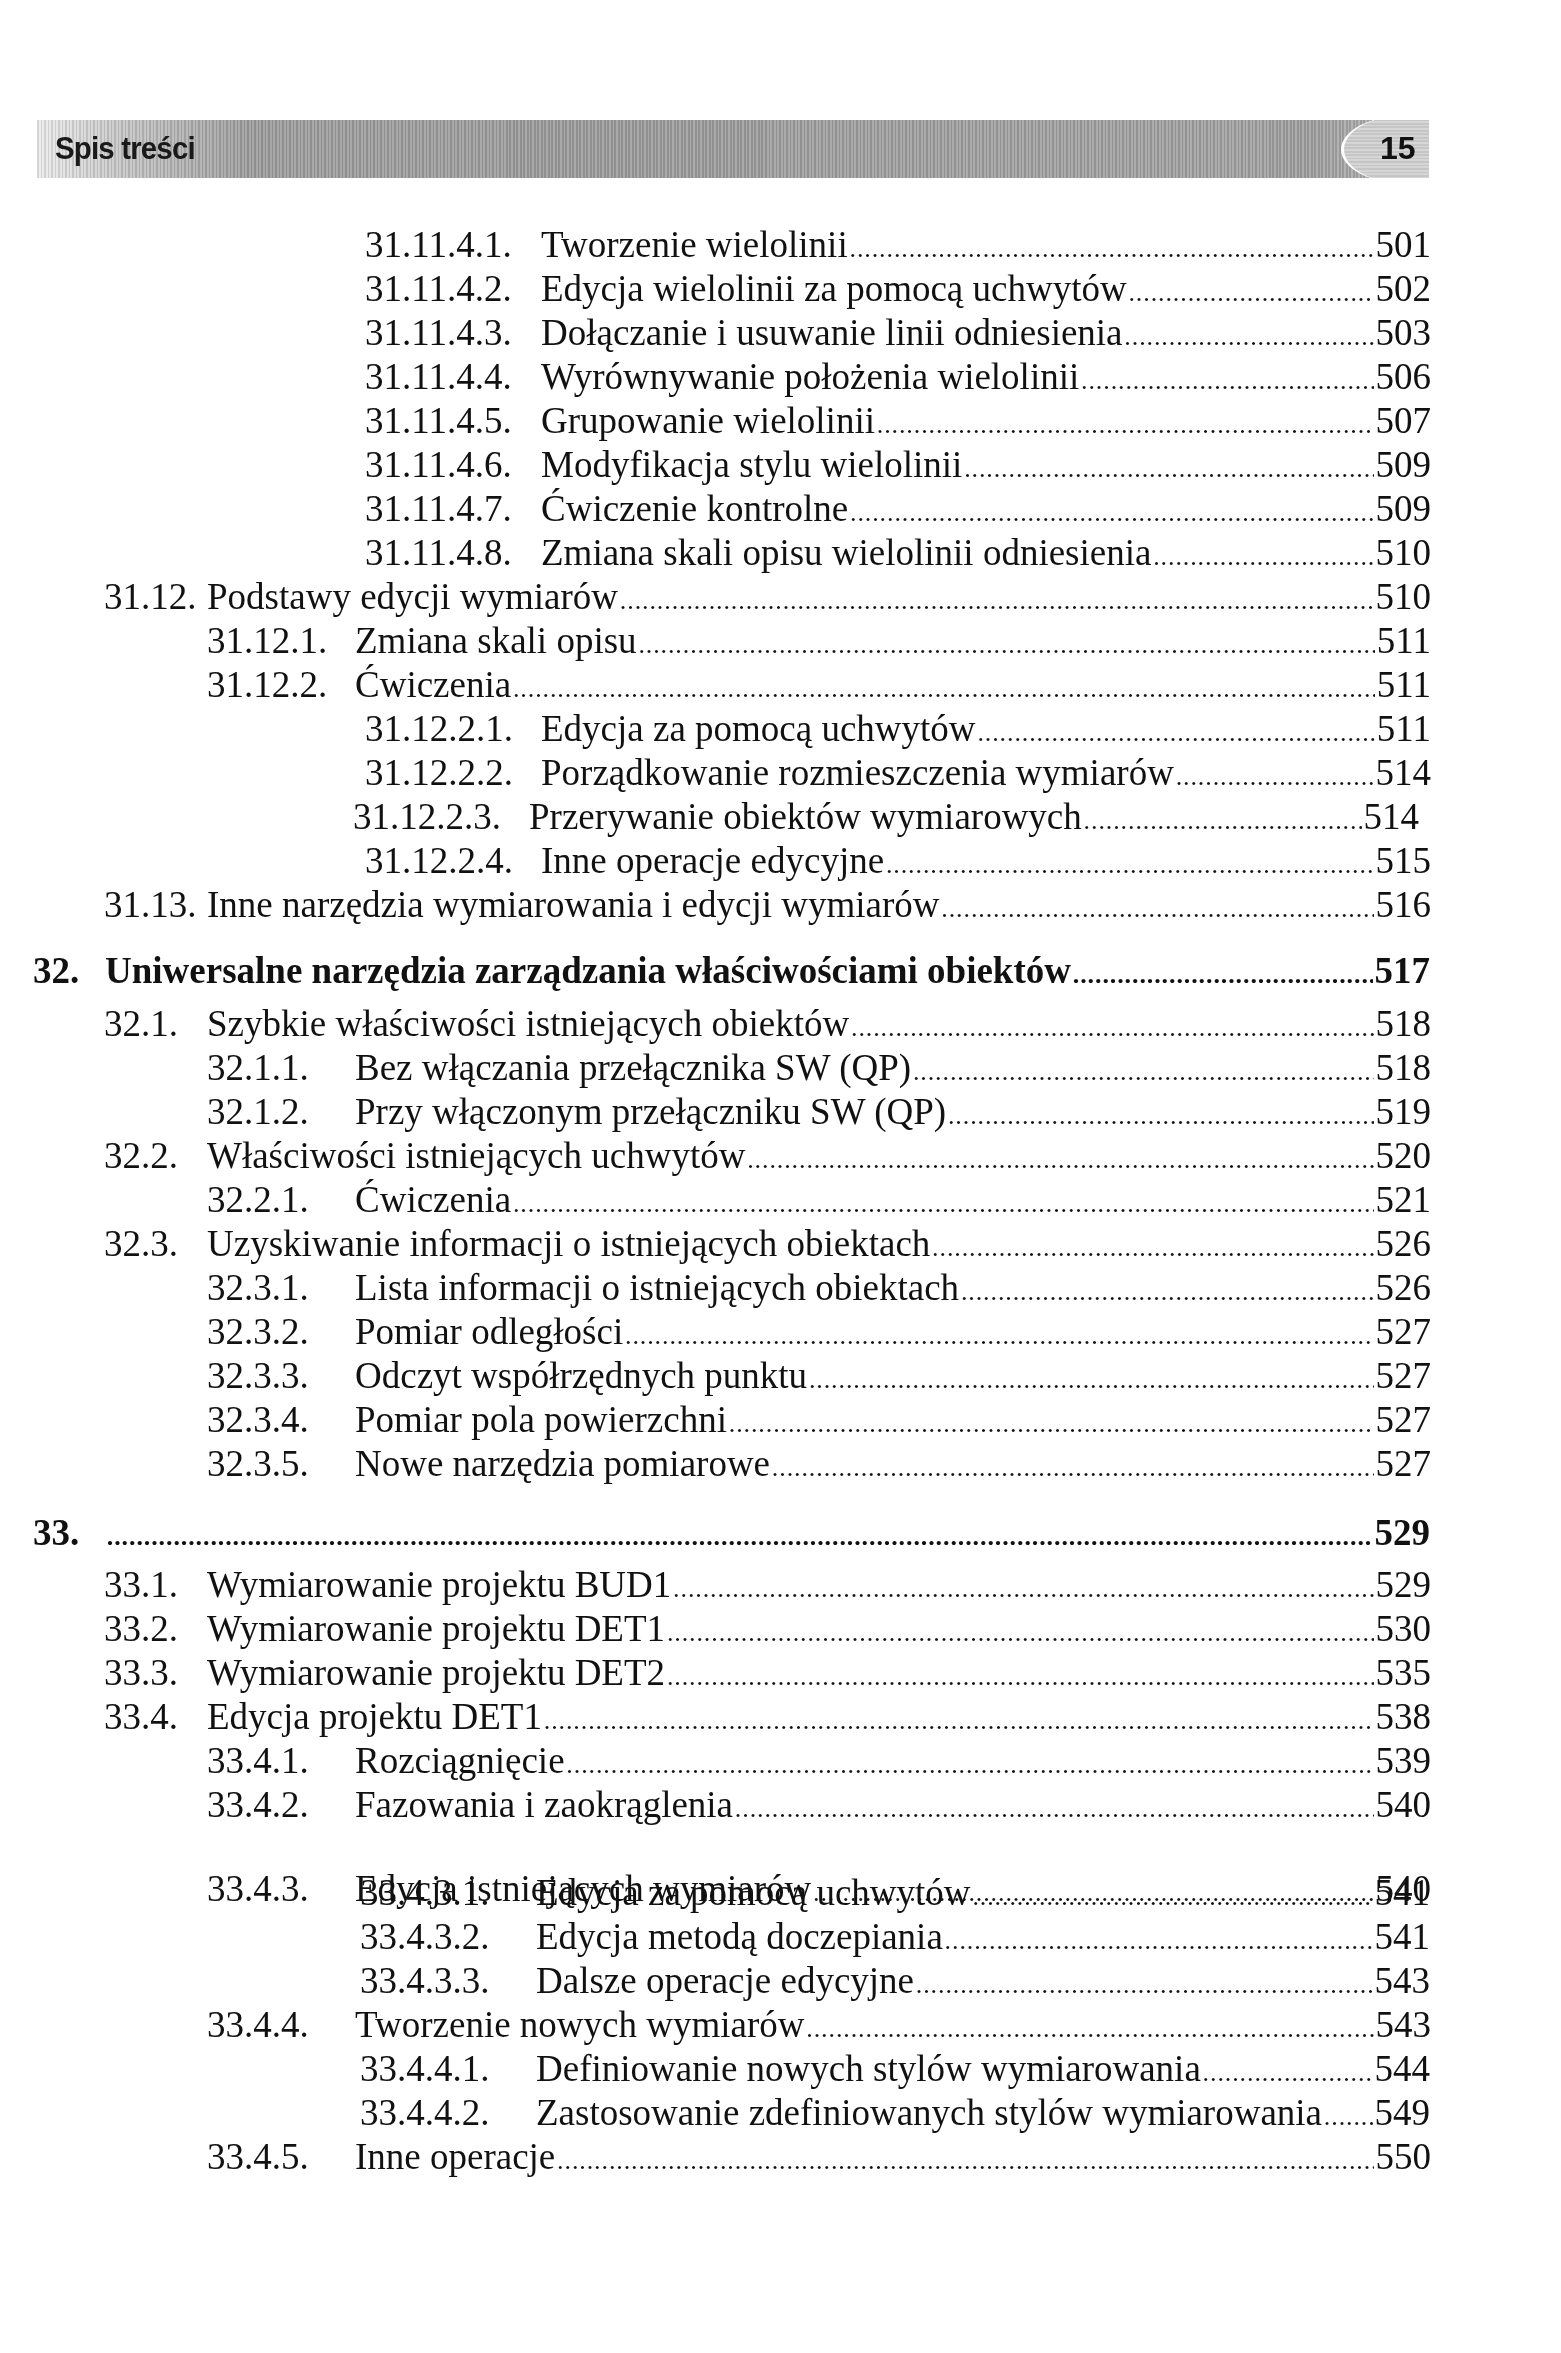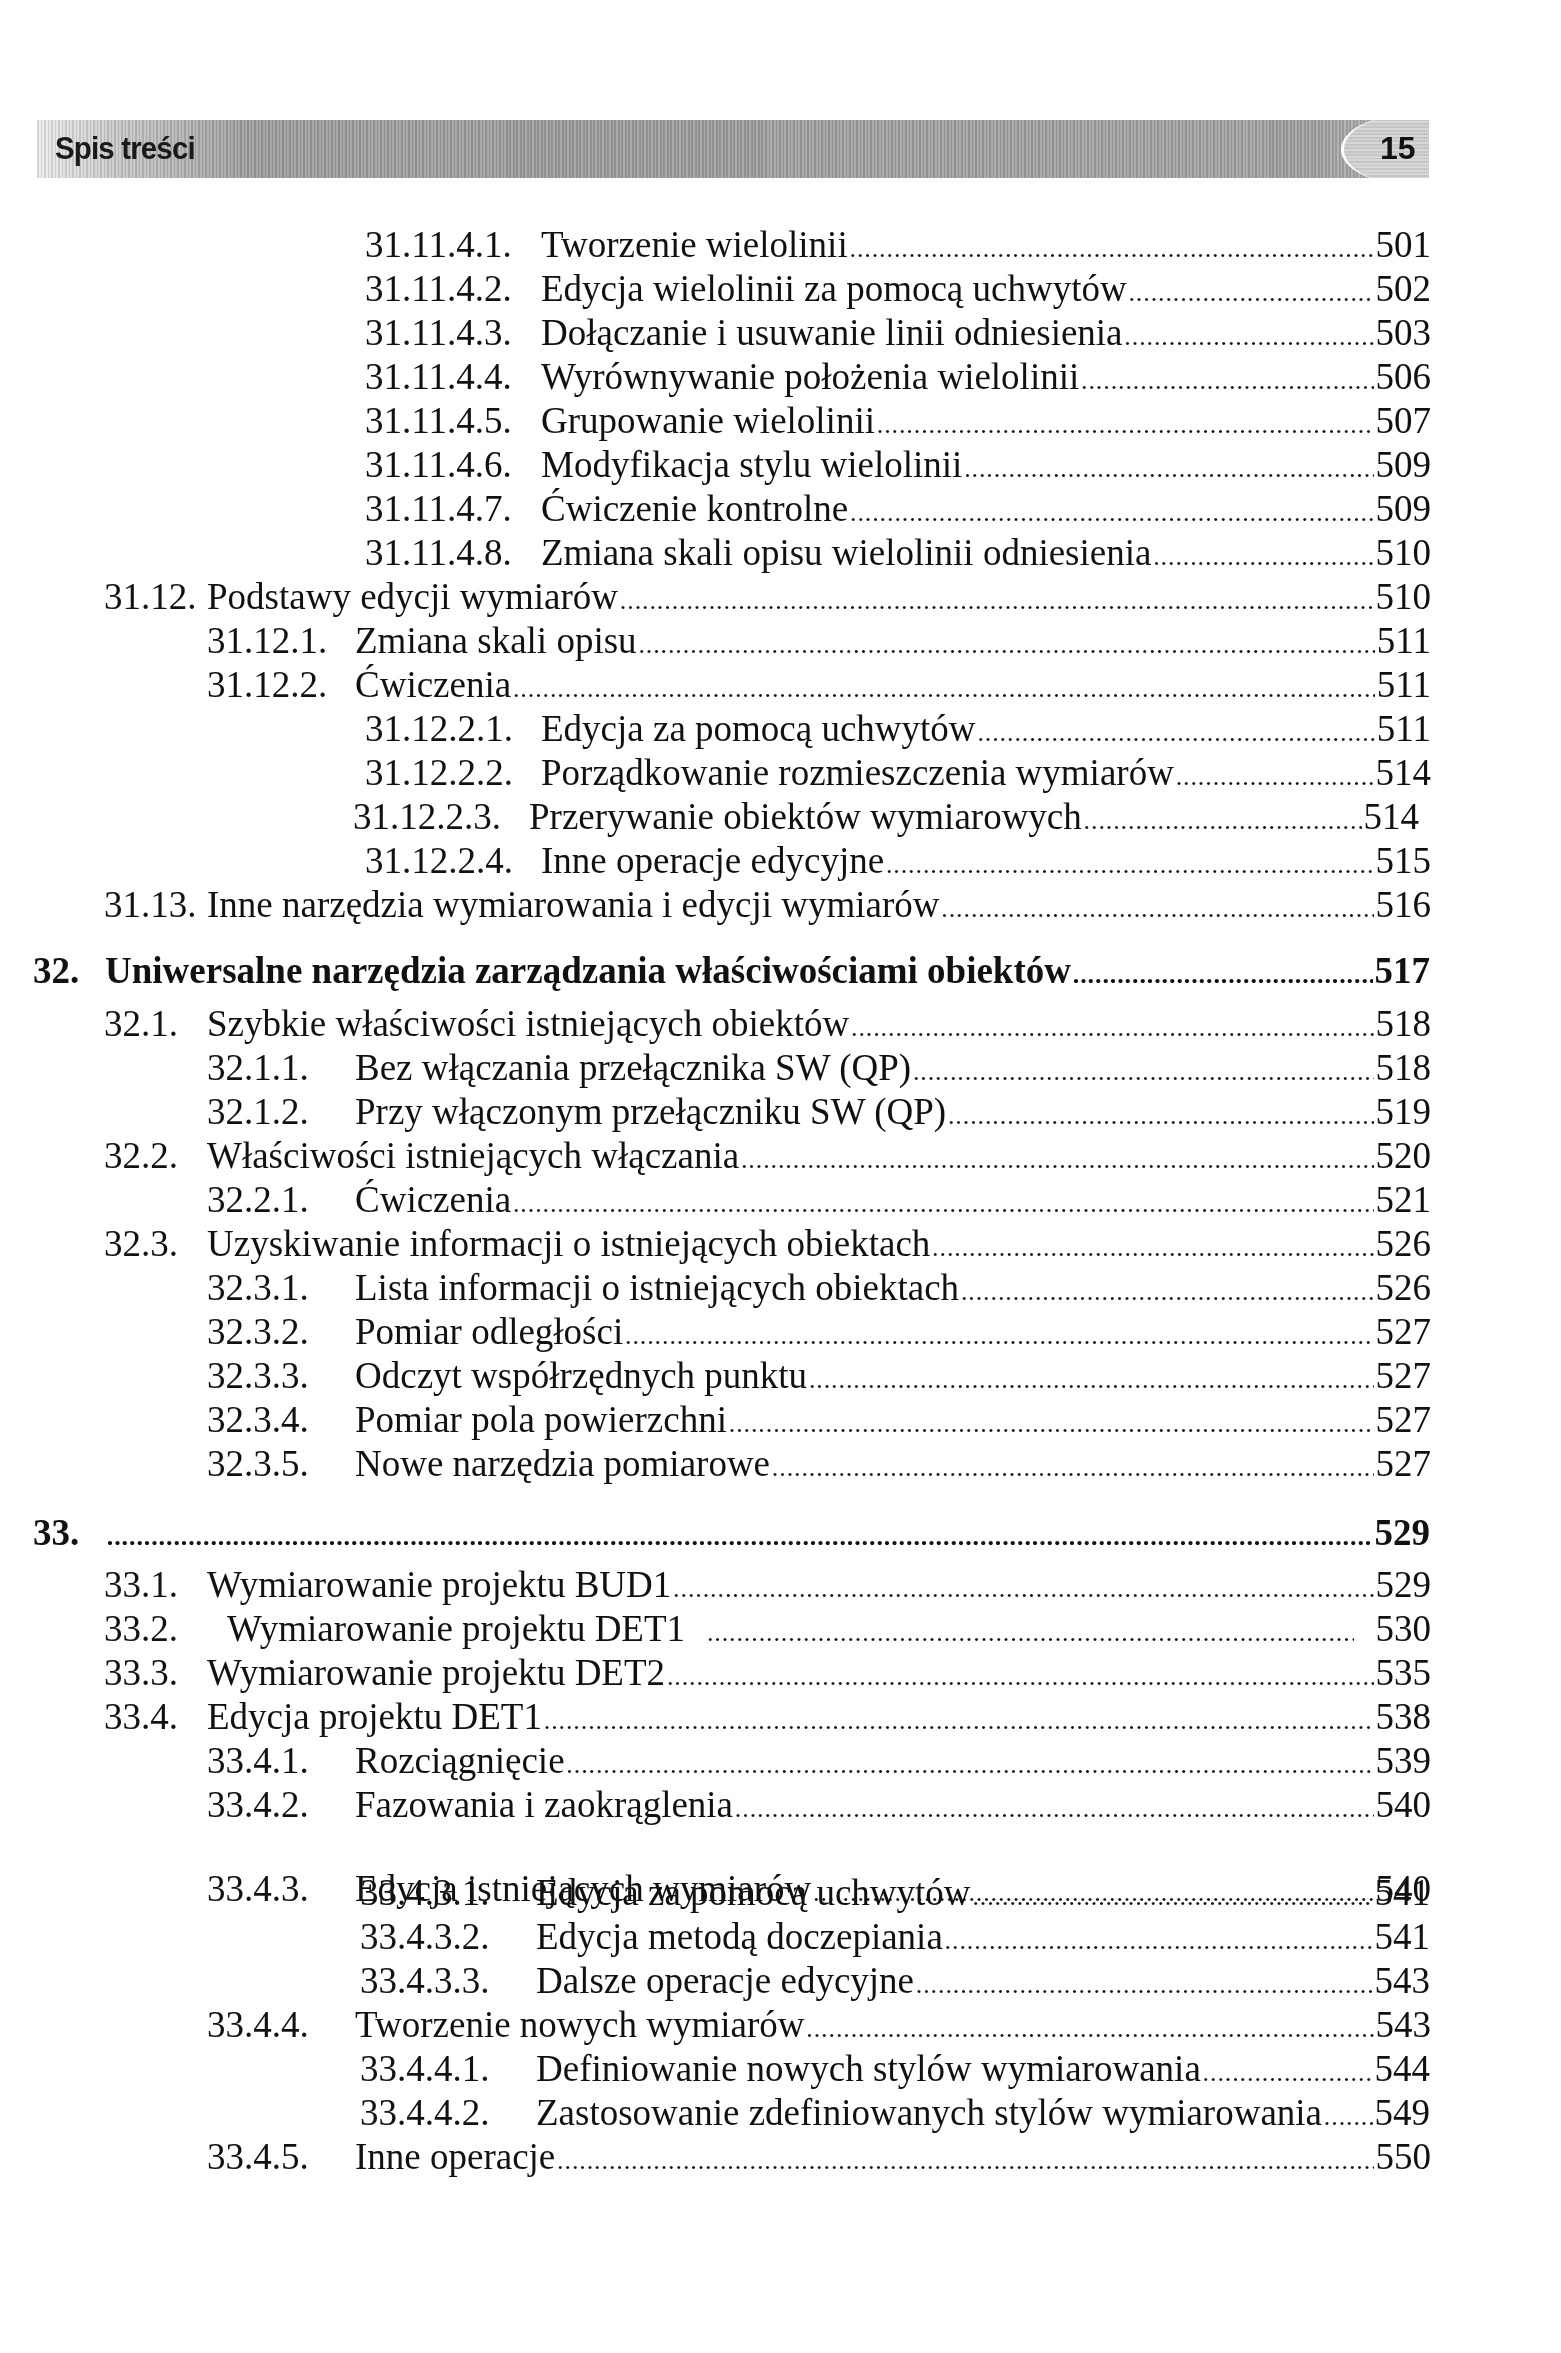--- a/index.html
+++ b/index.html
@@ -152,21 +152,21 @@
       <span class="page">518</span>
     </div>
     <div class="toc-row" style="left: 207px; top: 1090px; width: 1224px;">
       <span class="num" style="width: 148px;">32.1.2.</span>
       <span class="title">Przy włączonym przełączniku SW (QP)</span>
       <span class="leader"></span>
       <span class="page">519</span>
     </div>
     <div class="toc-row" style="left: 104px; top: 1134px; width: 1327px;">
       <span class="num" style="width: 103px;">32.2.</span>
-      <span class="title">Właściwości istniejących włączania</span>
+      <span class="title">Właściwości istniejących uchwytów</span>
       <span class="leader"></span>
       <span class="page">520</span>
     </div>
     <div class="toc-row" style="left: 207px; top: 1178px; width: 1224px;">
       <span class="num" style="width: 148px;">32.2.1.</span>
       <span class="title">Ćwiczenia</span>
       <span class="leader"></span>
       <span class="page">521</span>
     </div>
     <div class="toc-row" style="left: 104px; top: 1222px; width: 1327px;">
@@ -209,21 +209,21 @@
       <span class="num" style="width: 72px;">33.</span>
       <span class="leader"></span>
       <span class="page">529</span>
     </div>
     <div class="toc-row" style="left: 104px; top: 1563px; width: 1327px;">
       <span class="num" style="width: 103px;">33.1.</span>
       <span class="title">Wymiarowanie projektu BUD1</span>
       <span class="leader"></span>
       <span class="page">529</span>
     </div>
-    <div class="toc-row" style="left: 104px; top: 1607px; width: 1327px; gap: 20px;">
+    <div class="toc-row" style="left: 104px; top: 1607px; width: 1327px;">
       <span class="num" style="width: 103px;">33.2.</span>
       <span class="title">Wymiarowanie projektu DET1</span>
       <span class="leader"></span>
       <span class="page">530</span>
     </div>
     <div class="toc-row" style="left: 104px; top: 1651px; width: 1327px;">
       <span class="num" style="width: 103px;">33.3.</span>
       <span class="title">Wymiarowanie projektu DET2</span>
       <span class="leader"></span>
       <span class="page">535</span>

